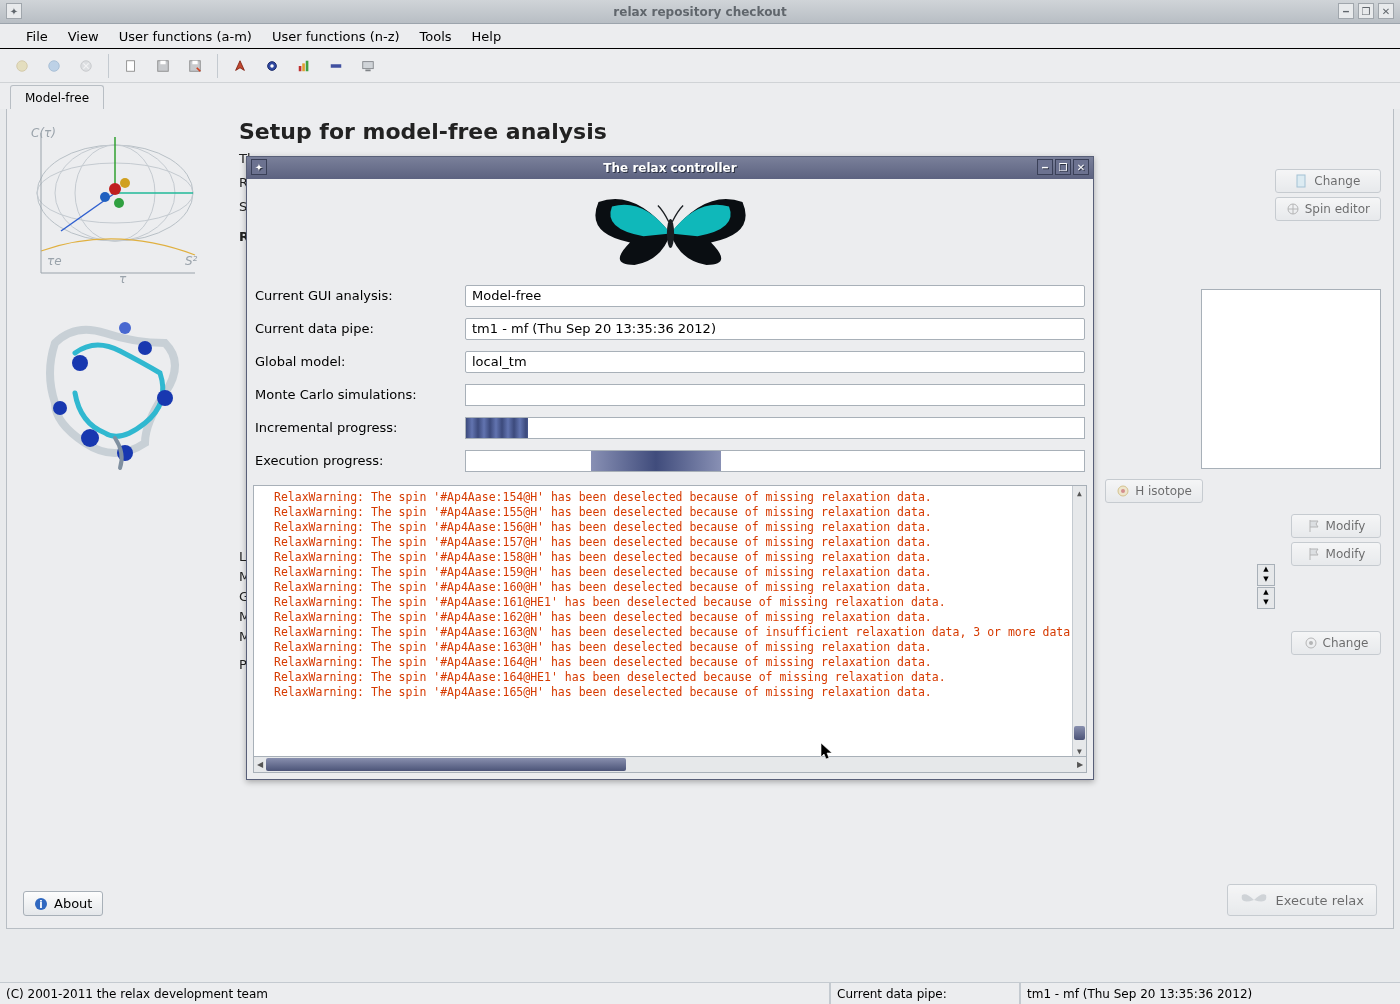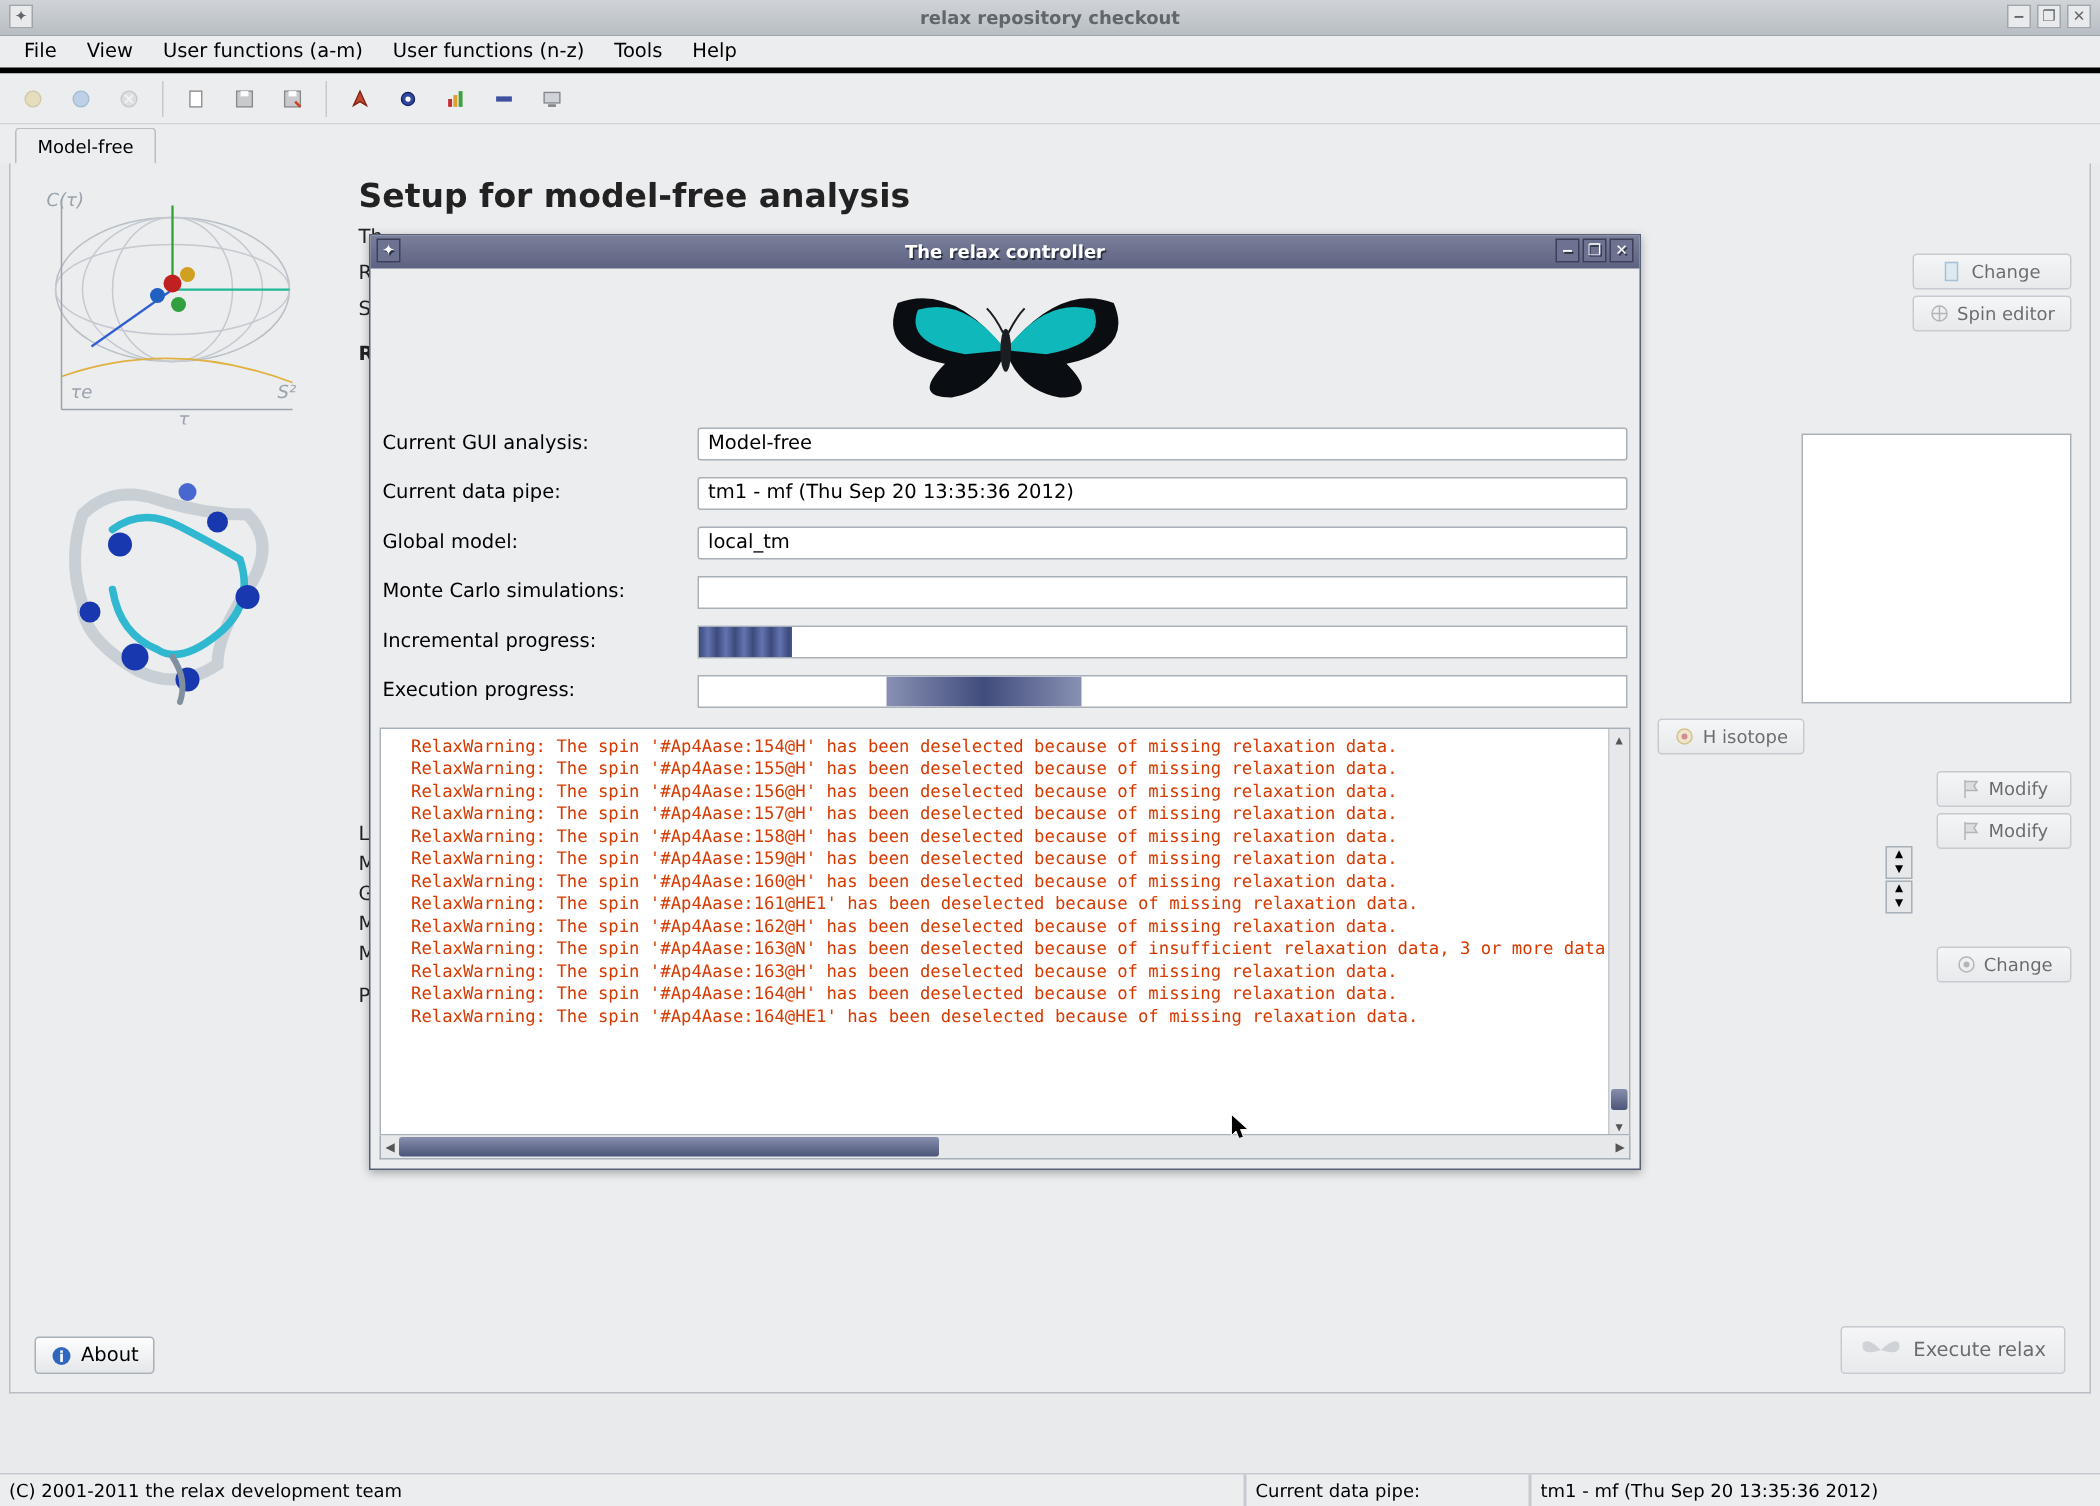--- a/index.html
+++ b/index.html
@@ -24,22 +24,22 @@
     border-bottom: 1px solid #9ca4ac;
   }
   .app-titlebar .wcontrols {
     position: absolute; right: 6px; top: 3px; display: flex; gap: 4px;
   }
   .tb-icon { width: 16px; height: 16px; display:inline-flex;align-items:center;justify-content:center;
     border:1px solid #a0a6ac; background:#e8eaec; font-size:10px; cursor:pointer;}
   .tb-icon-left {position:absolute;left:6px;top:3px;}
 
   .menubar {
-    height: 25px; background:#ecedef; border-bottom:4px solid #000000;
-    display:flex; align-items:center; gap:0; padding:0 6px;
+    height: 25px; background:#ecedef; border-bottom:1px solid #000000;
+    display:flex; align-items:center; gap:0; padding:0 16px;
     font-size:13px;
   }
   .menubar .mitem { padding:3px 10px; cursor:pointer; }
 
   .toolbar {
     height:34px; background:#ecedef; border-bottom:1px solid #d0d3d6;
     display:flex; align-items:center; padding:0 8px; gap:4px;
   }
   .tbtn {
     width:28px;height:28px;display:flex;align-items:center;justify-content:center;
@@ -484,20 +484,21 @@
         <div style="white-space: pre;">RelaxWarning: The spin '#Ap4Aase:157@H' has been deselected because of missing relaxation data.</div>
         <div style="white-space: pre;">RelaxWarning: The spin '#Ap4Aase:158@H' has been deselected because of missing relaxation data.</div>
         <div style="white-space: pre;">RelaxWarning: The spin '#Ap4Aase:159@H' has been deselected because of missing relaxation data.</div>
         <div style="white-space: pre;">RelaxWarning: The spin '#Ap4Aase:160@H' has been deselected because of missing relaxation data.</div>
         <div style="white-space: pre;">RelaxWarning: The spin '#Ap4Aase:161@HE1' has been deselected because of missing relaxation data.</div>
         <div style="white-space: pre;">RelaxWarning: The spin '#Ap4Aase:162@H' has been deselected because of missing relaxation data.</div>
         <div style="white-space: pre;">RelaxWarning: The spin '#Ap4Aase:163@N' has been deselected because of insufficient relaxation data, 3 or more data points are</div>
         <div style="white-space: pre;">RelaxWarning: The spin '#Ap4Aase:163@H' has been deselected because of missing relaxation data.</div>
         <div style="white-space: pre;">RelaxWarning: The spin '#Ap4Aase:164@H' has been deselected because of missing relaxation data.</div>
         <div style="white-space: pre;">RelaxWarning: The spin '#Ap4Aase:164@HE1' has been deselected because of missing relaxation data.</div>
+        <div style="white-space: pre;">RelaxWarning: The spin '#Ap4Aase:165@H' has been deselected because of missing relaxation data.</div>
         <div class="scrollbar-v">
           <div class="sb-arrow" style="top:0">▲</div>
           <div class="thumb"></div>
           <div class="sb-arrow" style="bottom:0">▼</div>
         </div>
       </div>
     <div class="hscroll">
       <span class="sb-arrow" style="left:0">◀</span>
       <div class="thumb"></div>
       <span class="sb-arrow" style="right:0">▶</span>

